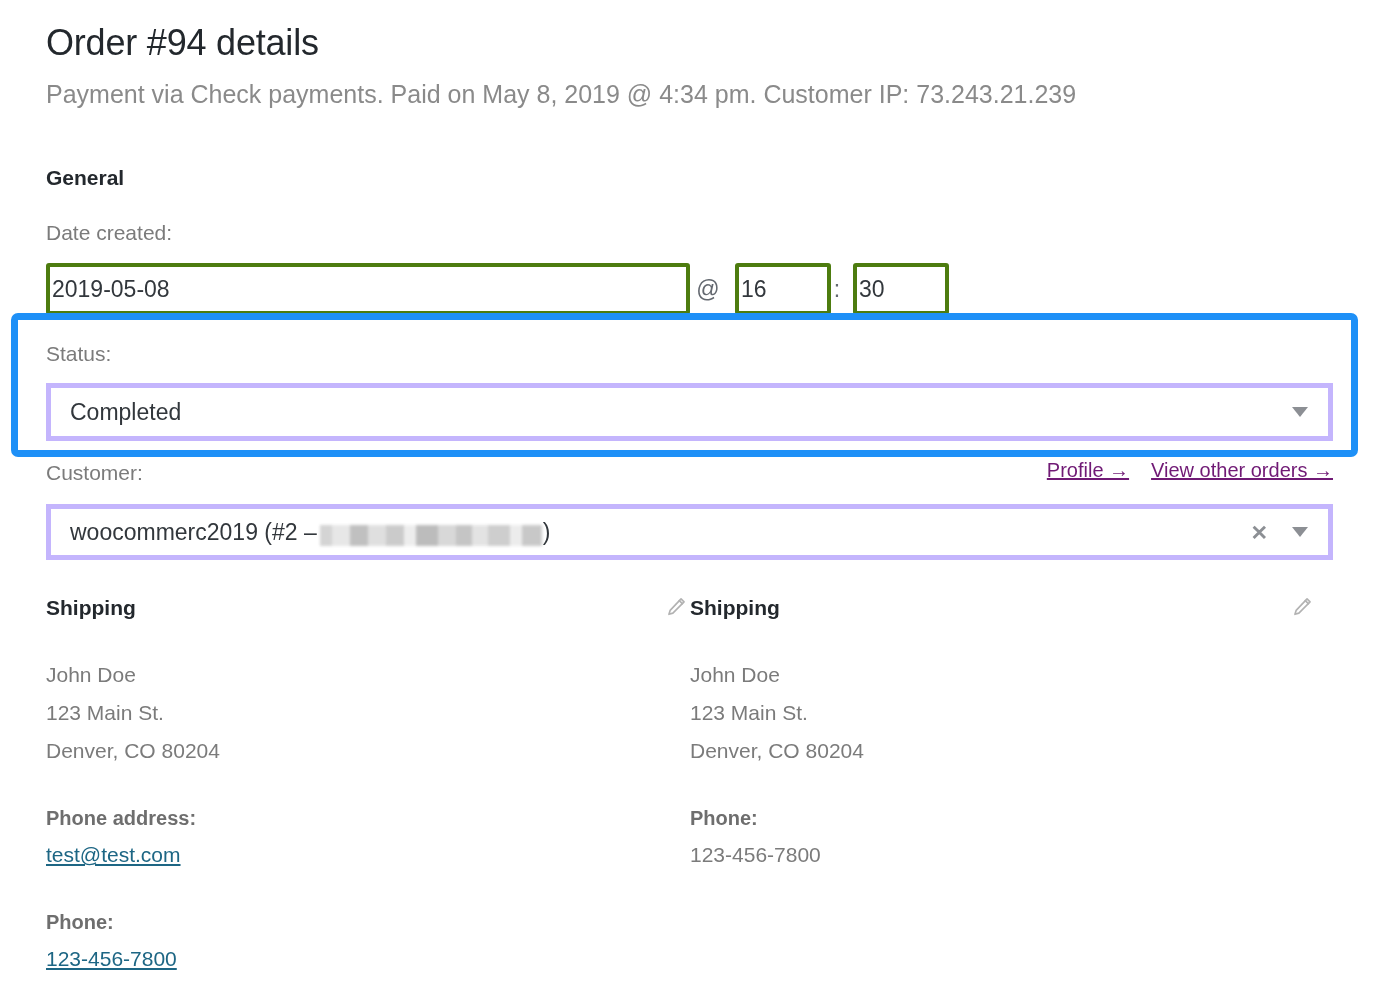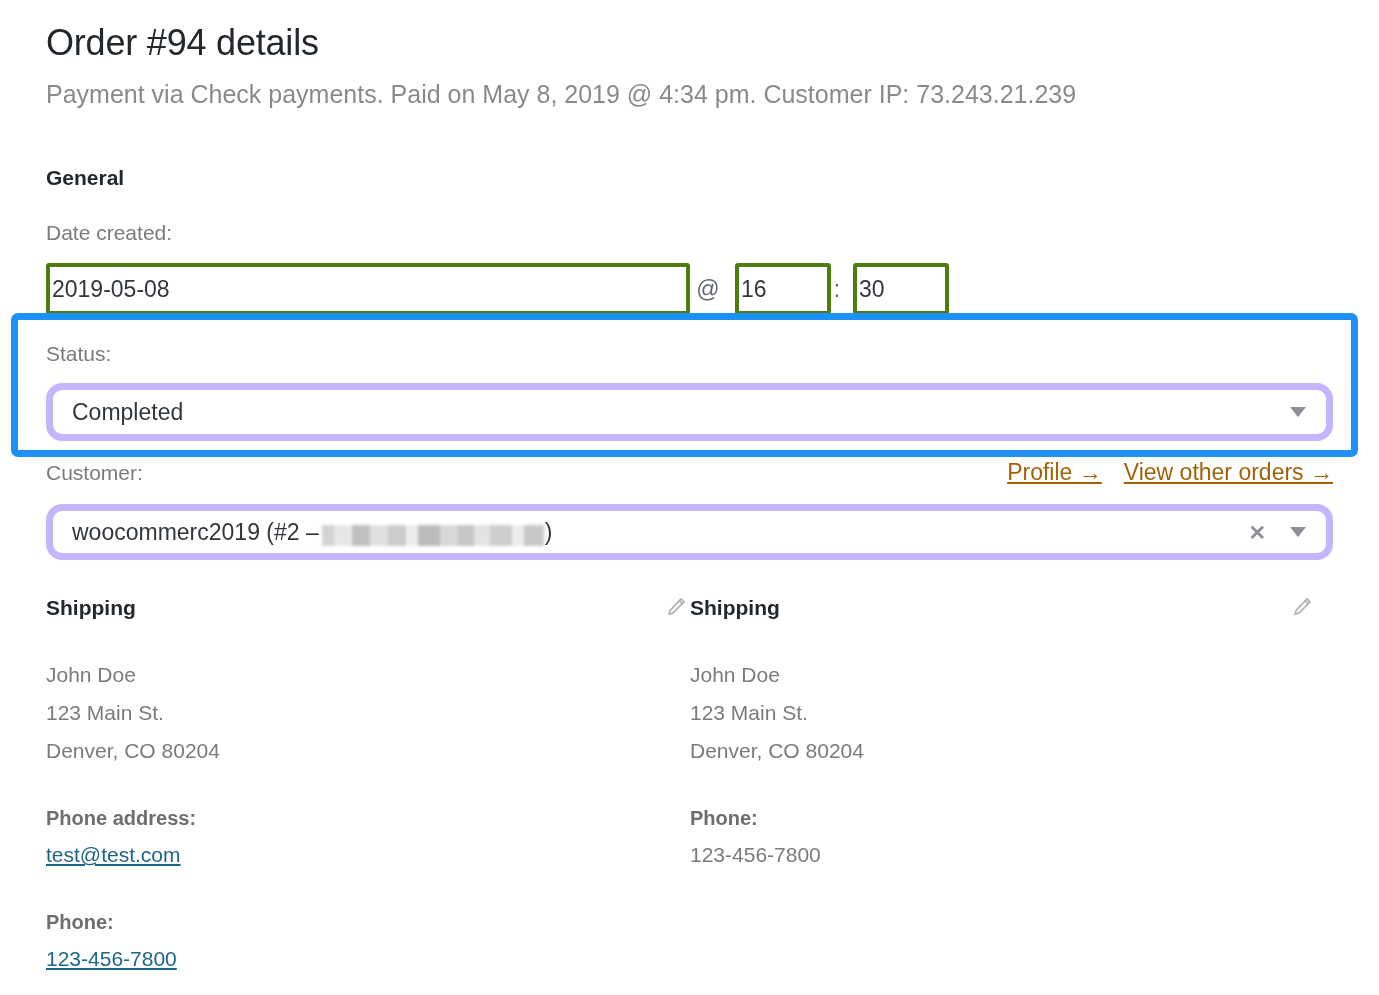--- a/index.html
+++ b/index.html
@@ -119,22 +119,22 @@
     border-radius: 7px;
     background: transparent;
     pointer-events: none;
   }
 
   
   .select-box {
     position: absolute;
     box-sizing: border-box;
     background: #ffffff;
-    border: 7px solid #c4b5fd;
-    border-radius: 16px;
+    border: 5px solid #c4b5fd;
+    border-radius: 0;
     display: flex;
     align-items: center;
   }
   #status-select {
     left: 46px;
     top: 383px;
     width: 1287px;
     height: 58px;
   }
   #status-select .sel-value {
@@ -197,22 +197,22 @@
   
   .customer-links {
     position: absolute;
     right: 46px;
     top: 459px;
     display: flex;
     gap: 22px;
     align-items: baseline;
   }
   .customer-links a {
-    font-size: 23px;
-    color: #a16207;
+    font-size: 20px;
+    color: #701a75;
     text-decoration: underline;
     white-space: nowrap;
   }
 
   
   .addr-col { position: absolute; }
   #billing-col  { left: 46px;  top: 594px; width: 625px; }
   #shipping-col { left: 690px; top: 594px; width: 625px; }
 
   .addr-heading {

